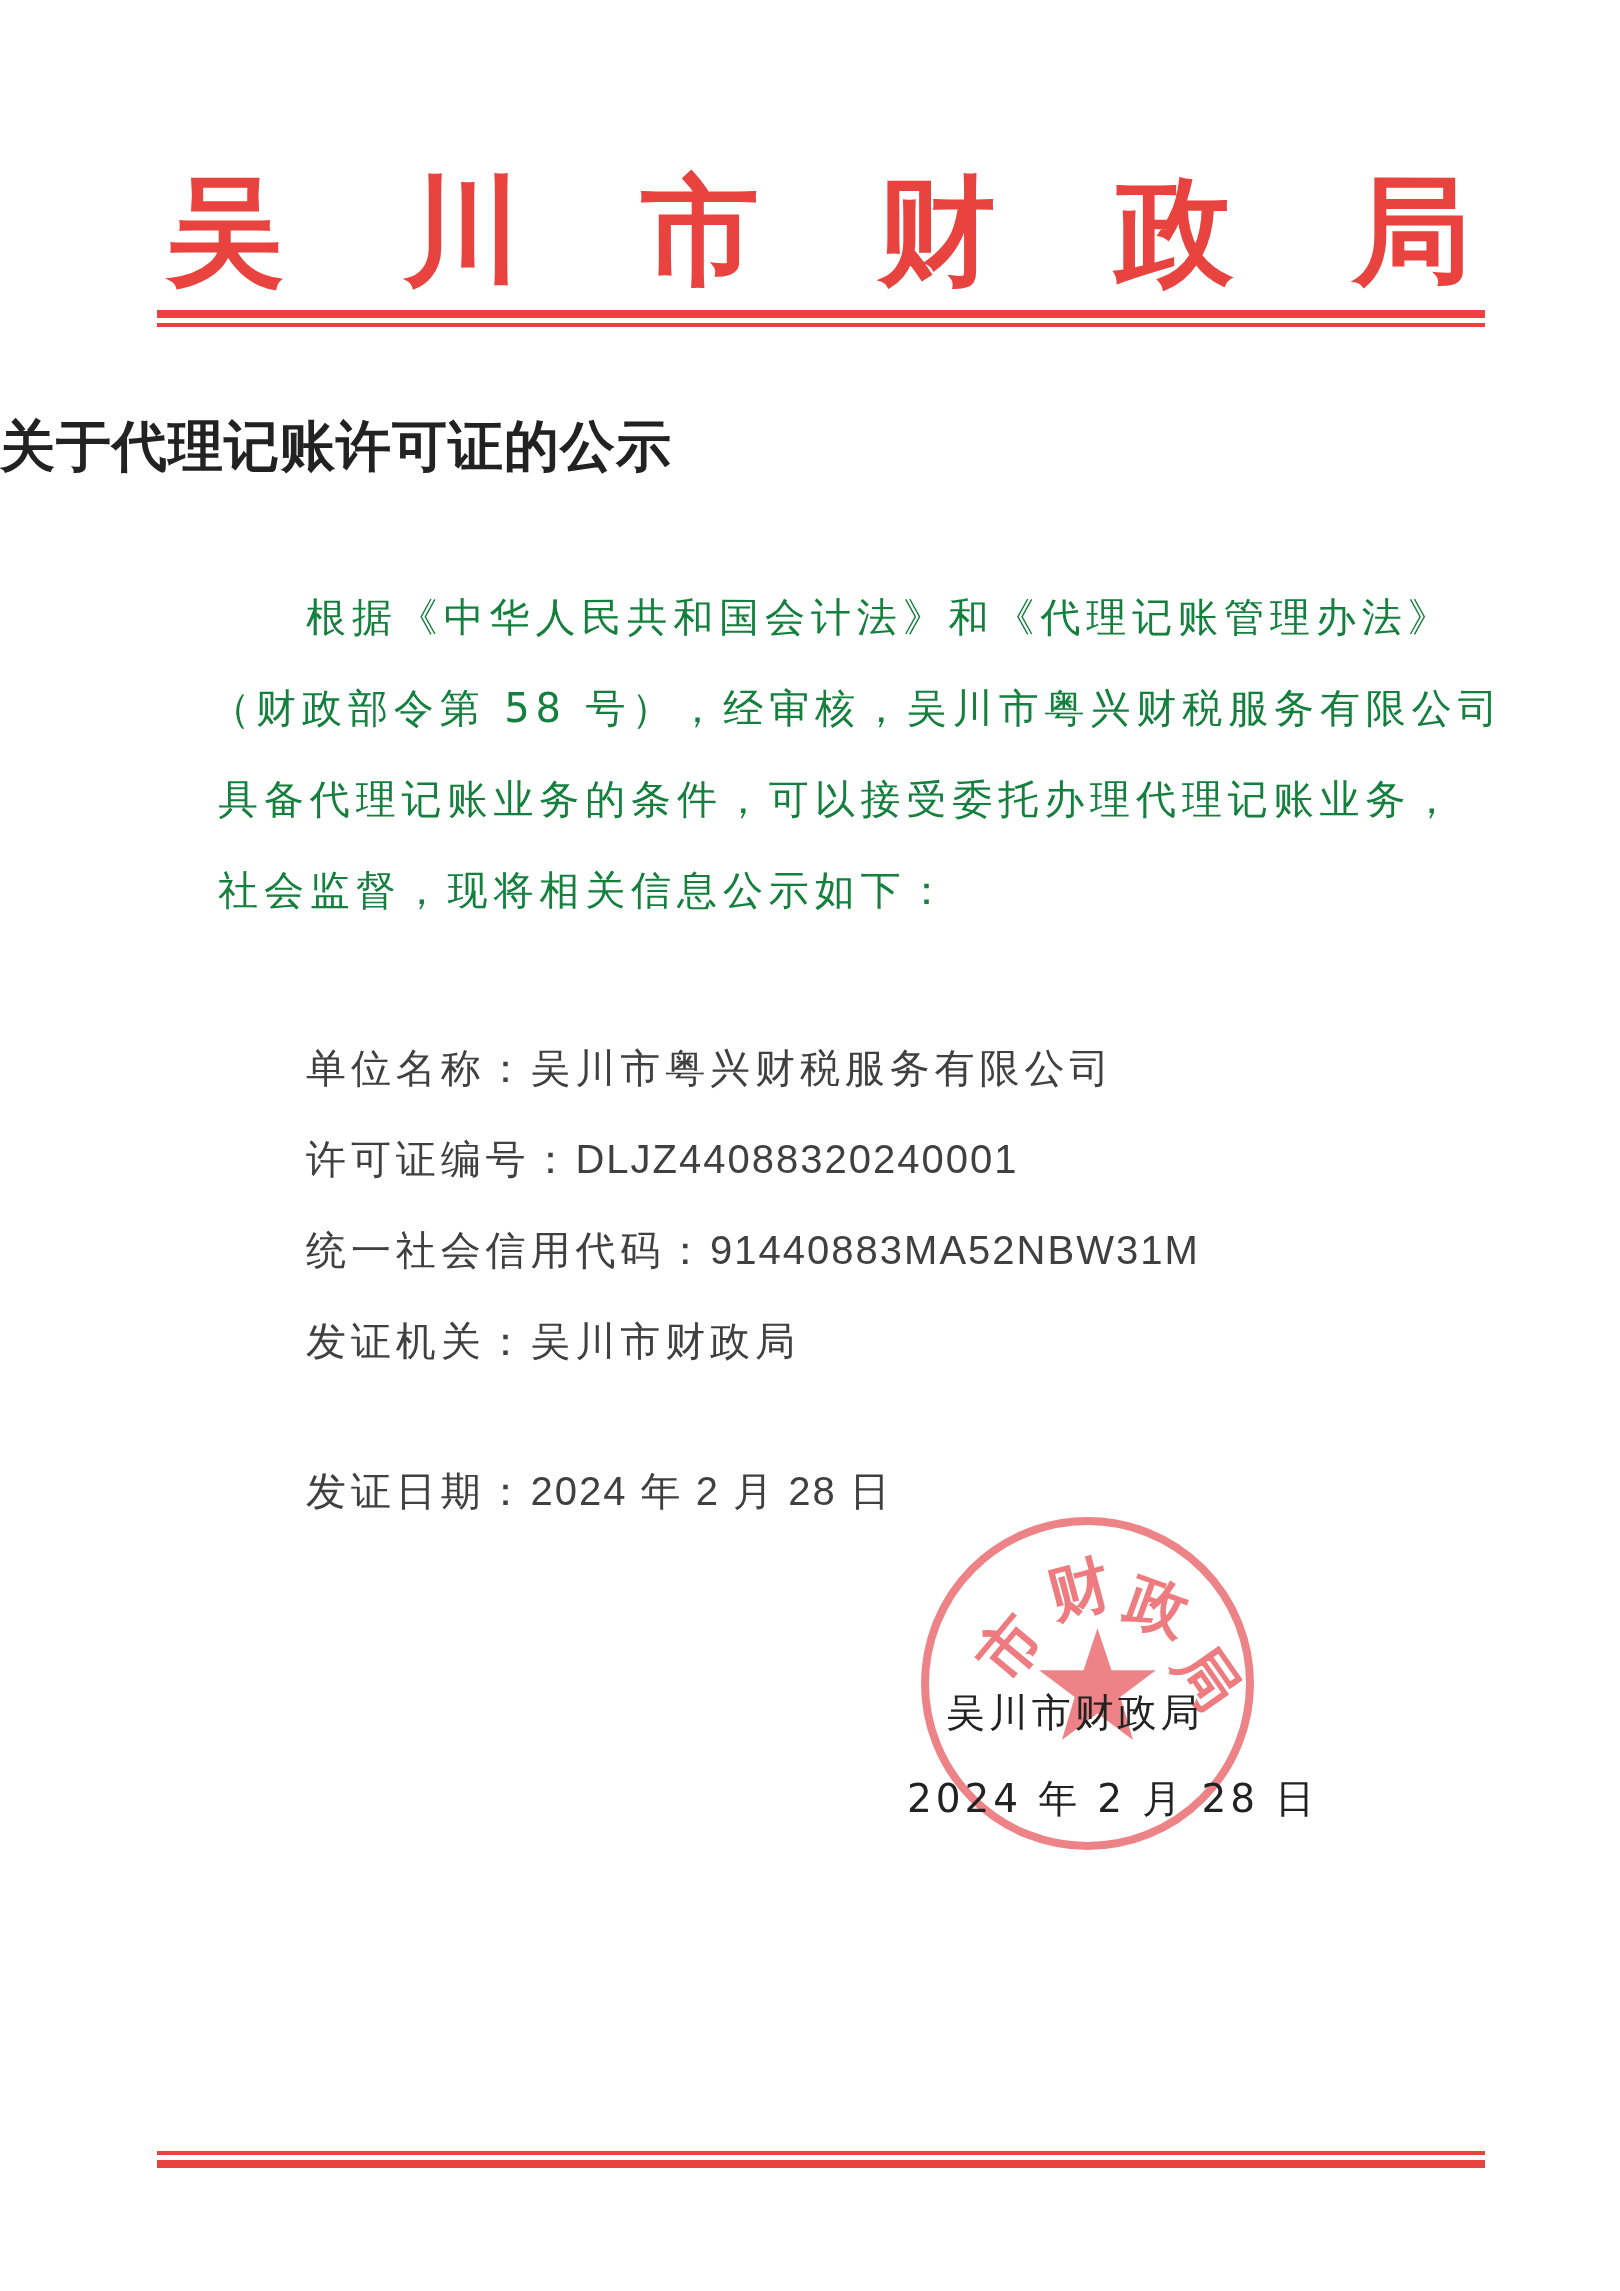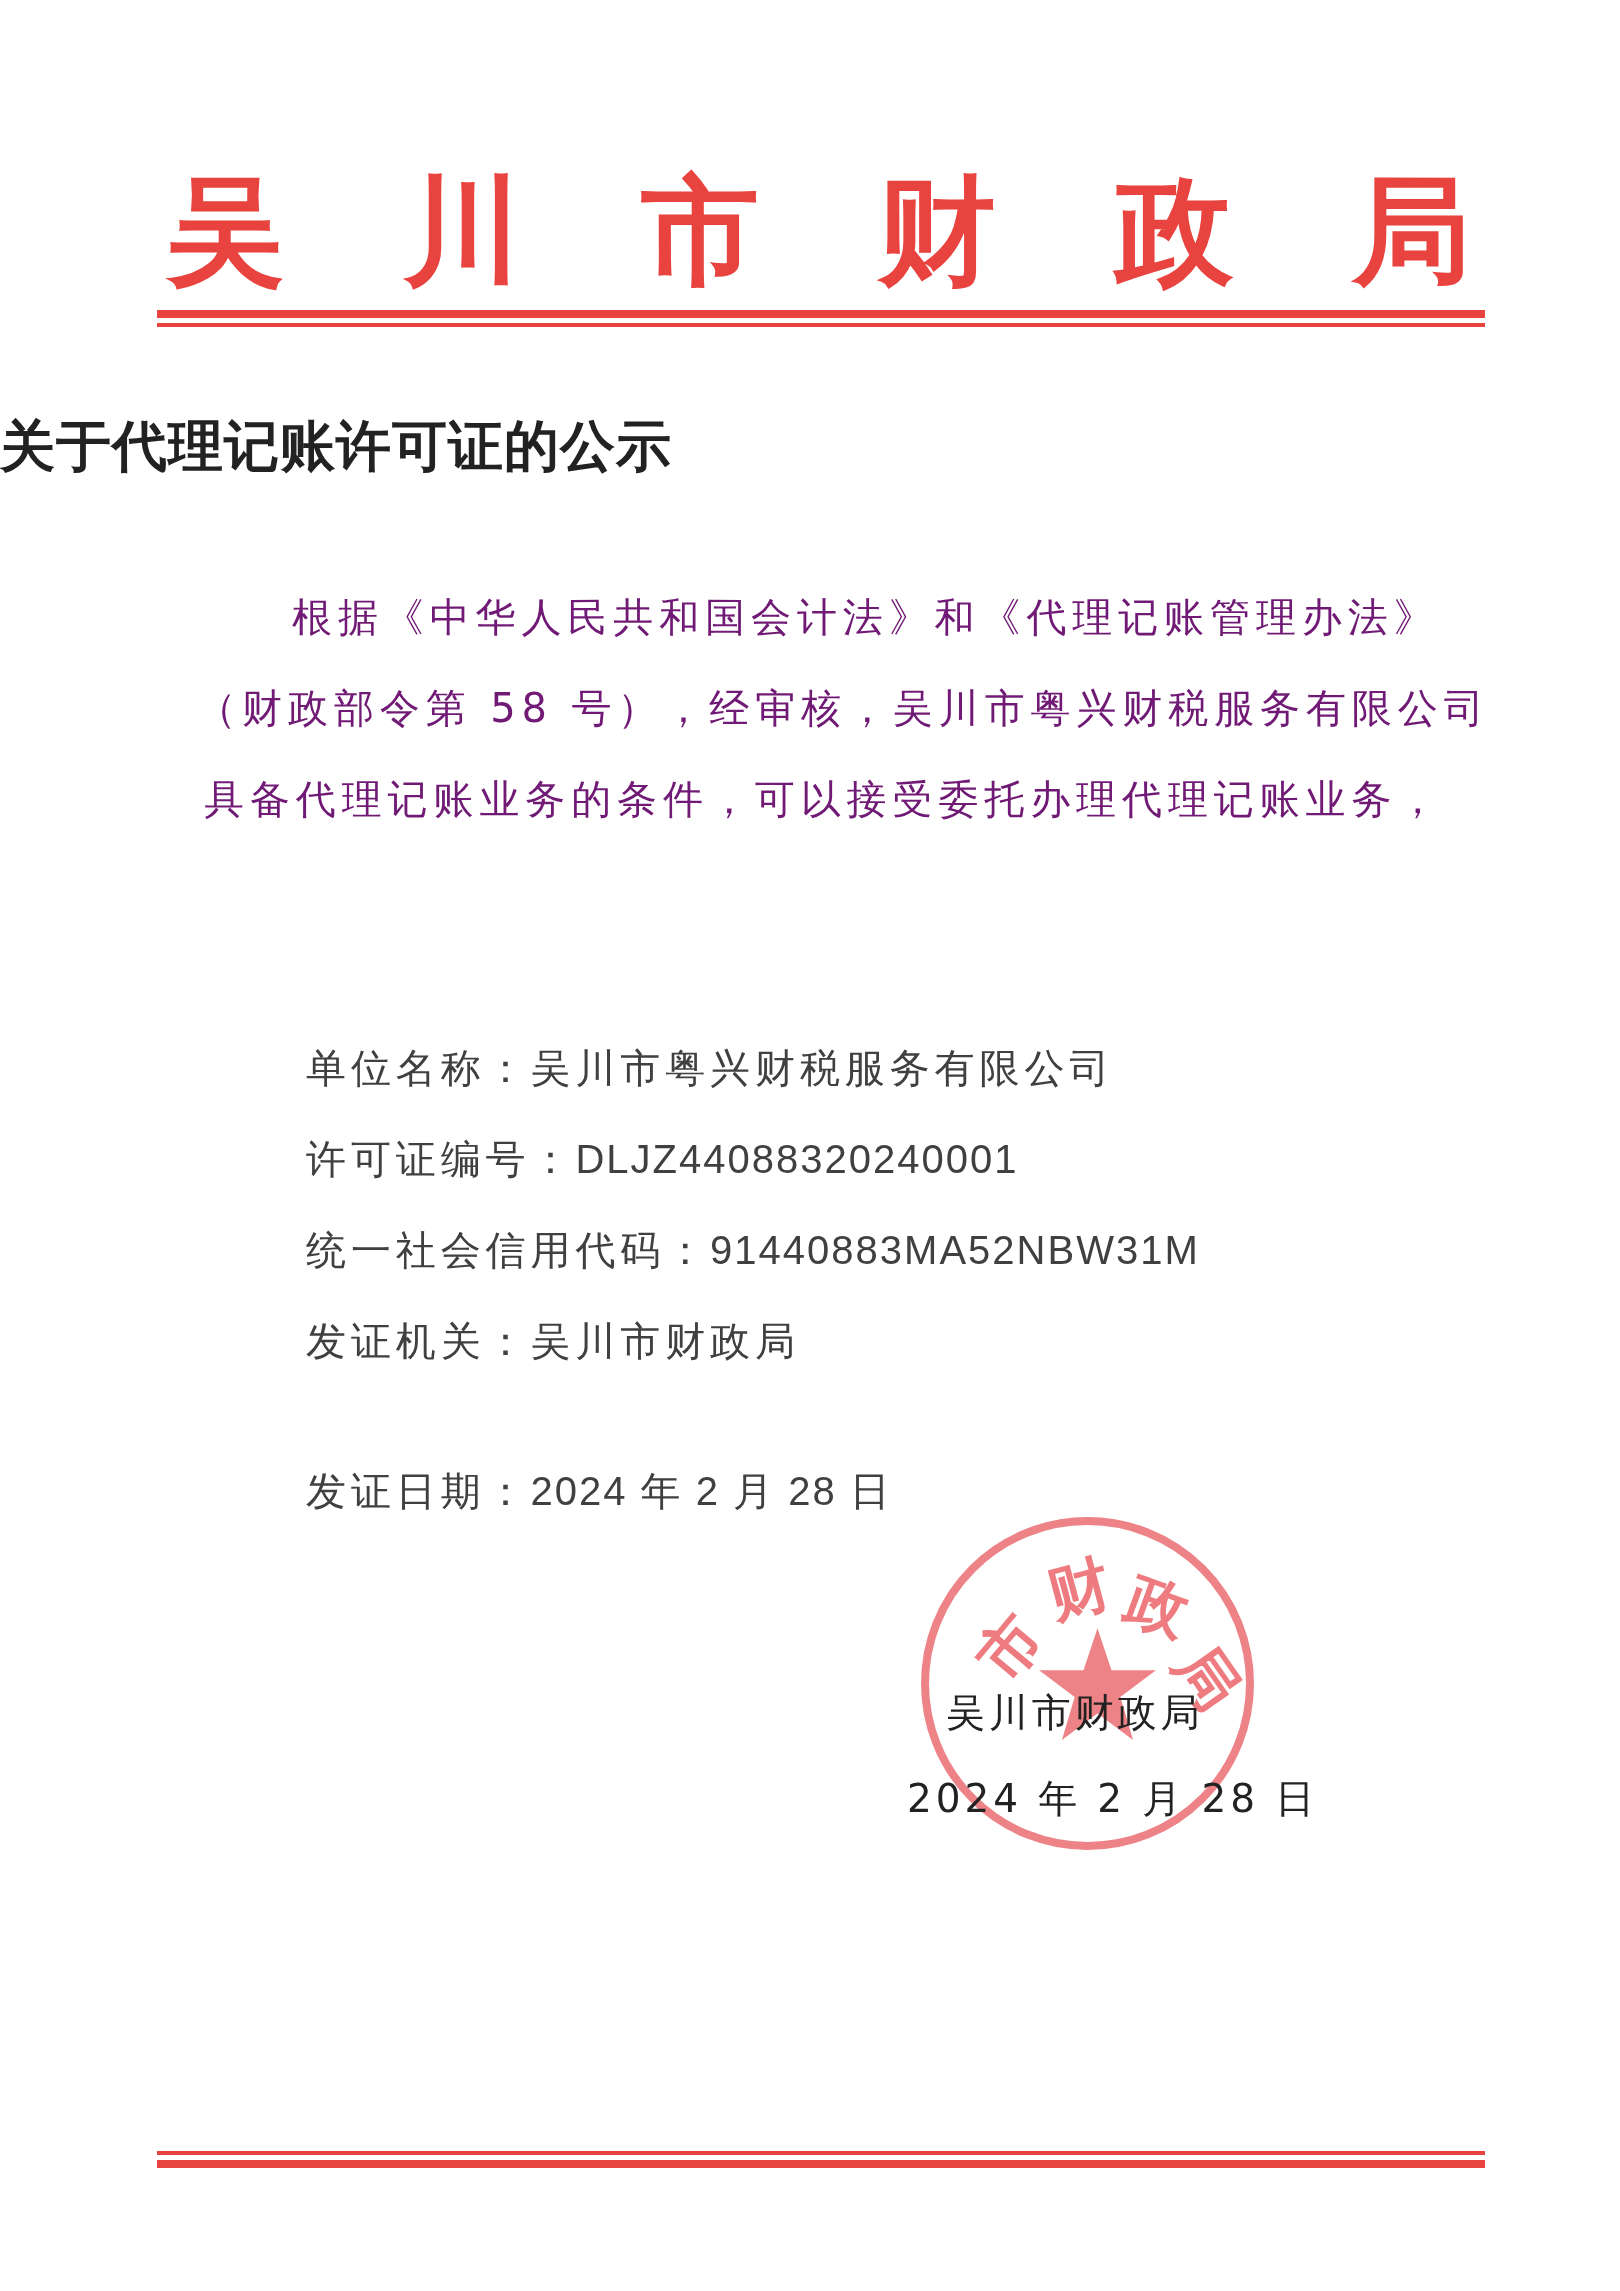--- a/index.html
+++ b/index.html
@@ -16,22 +16,22 @@
       letter-spacing: 0;
     }
     .header-title span { display: inline-block; width: 137px; text-align: center; }
     .rule-thick { position: absolute; left: 157px; width: 1328px; background: #e8433f; }
     .doc-title {
       position: absolute; left: 0; width: 1620px; top: 410px; text-align: left;
       font-size: 55px; font-weight: bold; color: #222;
       font-family: "DejaVu Serif", serif; letter-spacing: 1px;
     }
     .para {
-      position: absolute; left: 204px; width: 1215px;
-      font-size: 40px; line-height: 91px; color: #701a75;
+      position: absolute; left: 218px; width: 1215px;
+      font-size: 40px; line-height: 91px; color: #15803d;
       font-family: "DejaVu Sans", sans-serif; letter-spacing: 5.9px;
       text-align: justify; text-align-last: left;
     }
     .para .line { display: block; height: 91px; white-space: nowrap; }
     .para .indent { padding-left: 88px; }
     .info {
       position: absolute; left: 306px; font-size: 40px; color: #404040;
       font-family: "DejaVu Sans", sans-serif; letter-spacing: 4.9px;
       white-space: nowrap;
     }
@@ -66,20 +66,21 @@
 </div>
 <div class="rule-thick" style="top:310px;height:7.8px;"></div>
 <div class="rule-thick" style="top:323px;height:3.9px;"></div>
 
 <div class="doc-title">关于代理记账许可证的公示</div>
 
 <div class="para" style="top:572px;">
   <span class="line indent">根据《中华人民共和国会计法》和《代理记账管理办法》</span>
   <span class="line" style="margin-left:-7.8px;">（财政部令第 58 号），经审核，吴川市粤兴财税服务有限公司</span>
   <span class="line">具备代理记账业务的条件，可以接受委托办理代理记账业务，</span>
+  <span class="line">社会监督，现将相关信息公示如下：</span>
 </div>
 
 <div class="info" style="top:1041px;">
   <span>单位名称：</span><span>吴川市粤兴财税服务有限公司</span>
 </div>
 <div class="info" style="top:1132px;">
   <span>许可证编号：</span><span class="mono">DLJZ44088320240001</span>
 </div>
 <div class="info" style="top:1223px;">
   <span>统一社会信用代码：</span><span class="mono">91440883MA52NBW31M</span>

